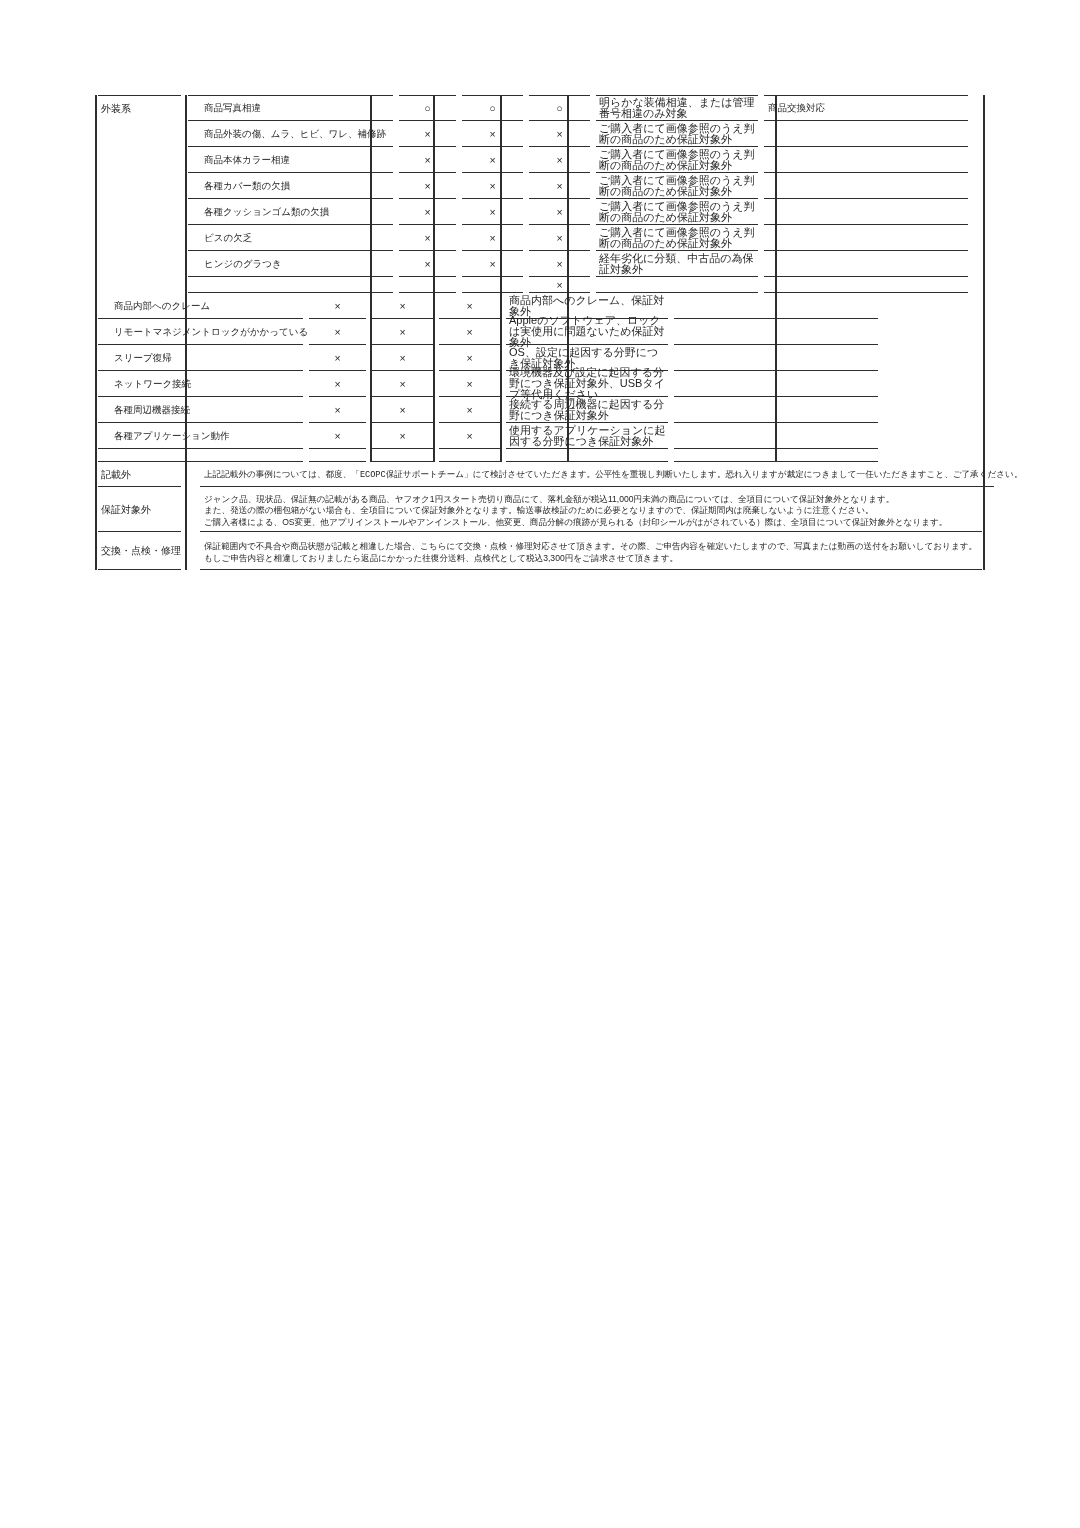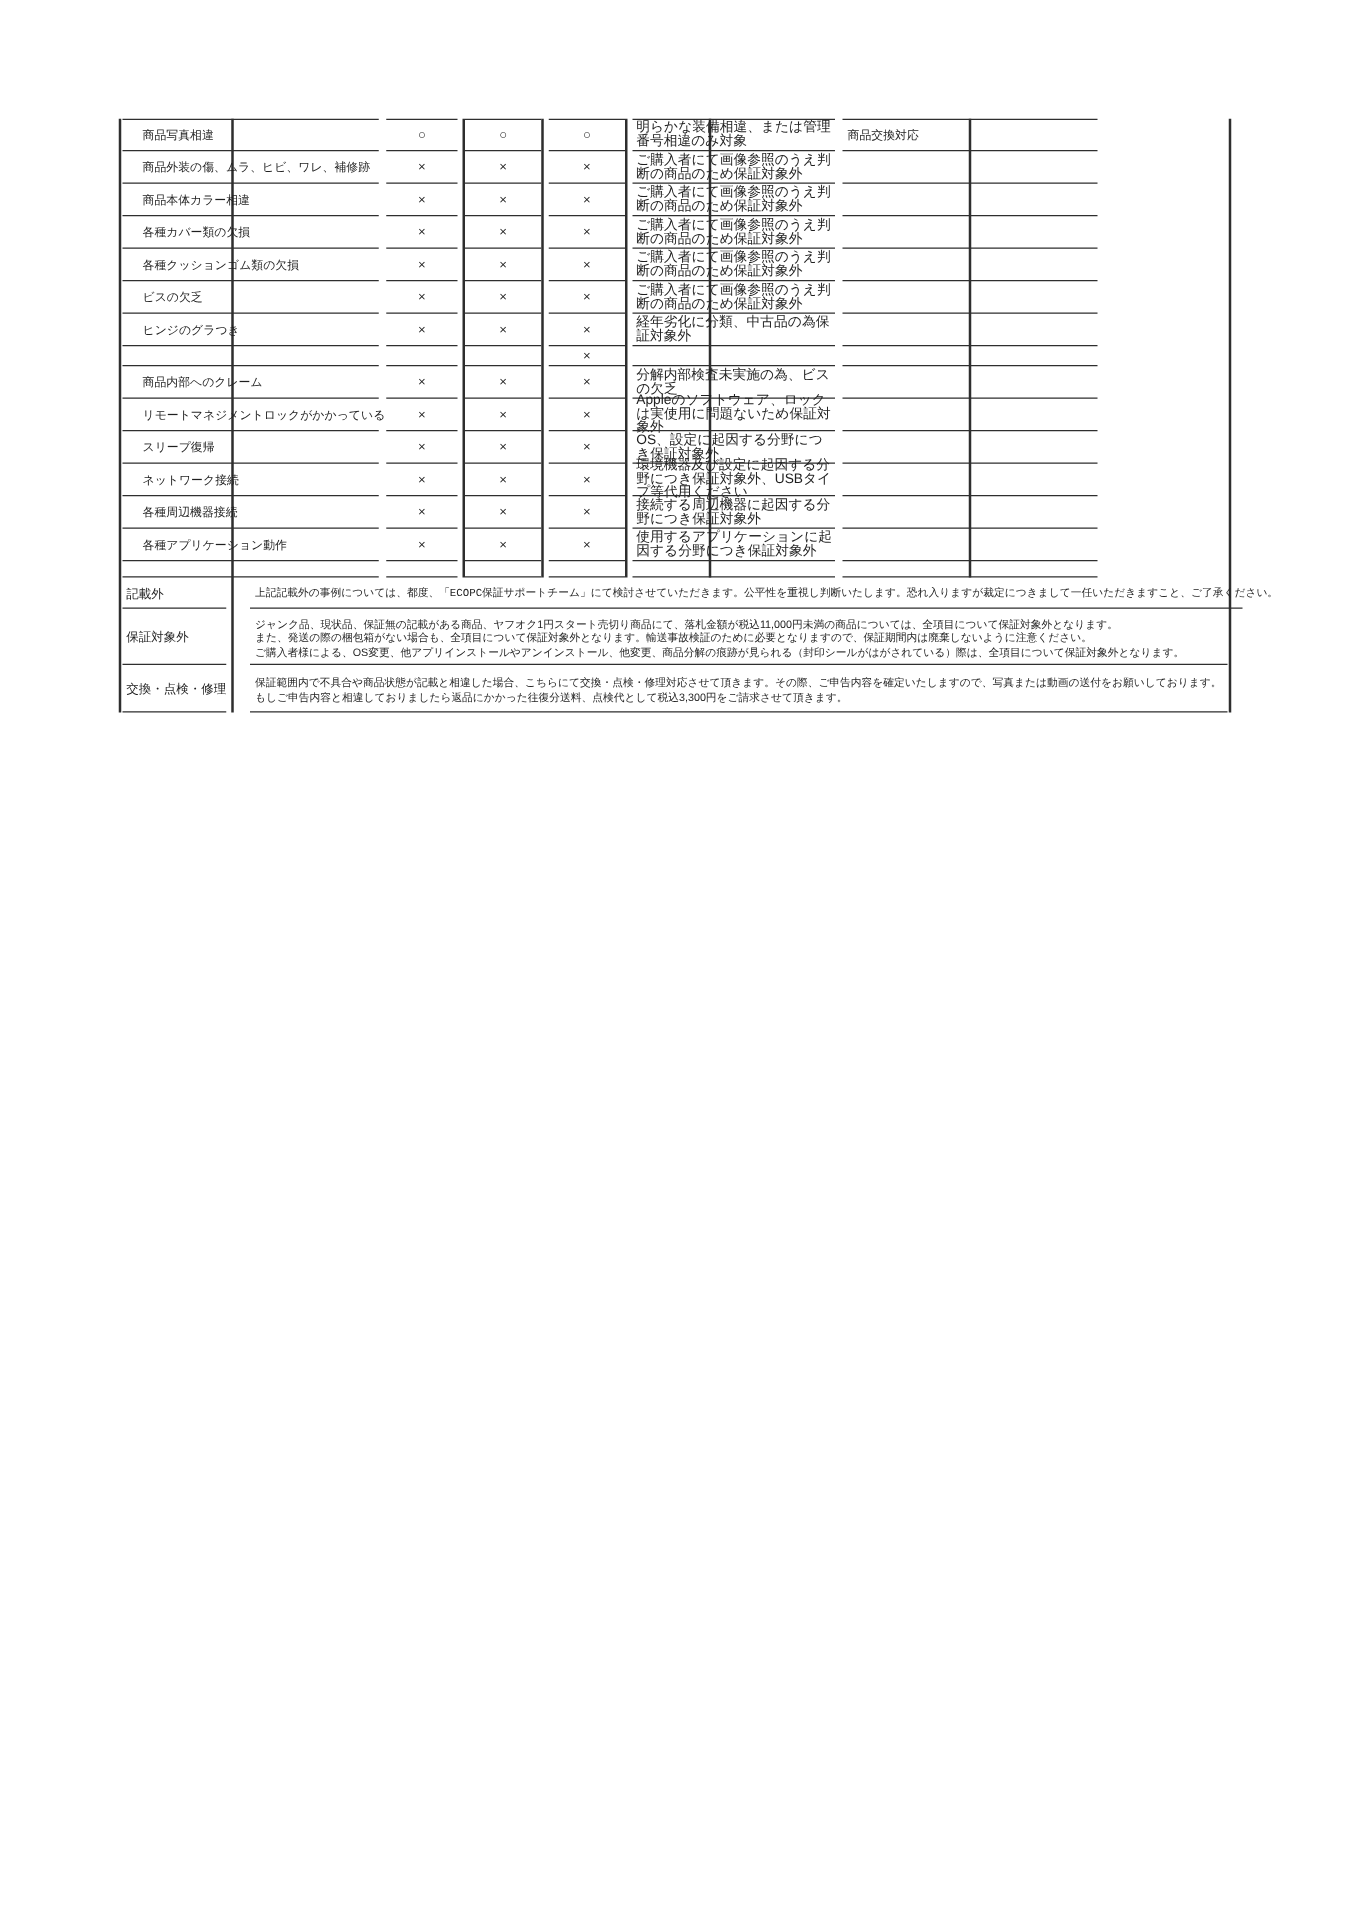--- a/index.html
+++ b/index.html
@@ -69,20 +69,21 @@
     <div class="vline vl-full" style="left:0;"></div>
     <div class="vline vl-full" style="left:90px;"></div>
     <div class="vline vl-main" style="left:275px;"></div>
     <div class="vline vl-main" style="left:338px;"></div>
     <div class="vline vl-main" style="left:405px;"></div>
     <div class="vline vl-main" style="left:472px;"></div>
     <div class="vline vl-main" style="left:680px;"></div>
     <div class="vline vl-full" style="left:888px;"></div>
 
     <div class="srow">
+      <div class="cat">外装系</div>
       <div class="rows">
         <div class="row row-first">
           <div class="cell c-item">商品写真相違</div>
           <div class="cell c-sym c-s1">○</div>
           <div class="cell c-sym c-s2">○</div>
           <div class="cell c-sym c-s3">○</div>
           <div class="cell c-note">明らかな装備相違、または管理番号相違のみ対象</div>
           <div class="cell c-resp">商品交換対応</div>
         </div>
         <div class="row">
@@ -144,21 +145,21 @@
       </div>
     </div>
 
     <div class="srow srow-last">
       <div class="rows">
         <div class="row">
           <div class="cell c-item">商品内部へのクレーム</div>
           <div class="cell c-sym c-s1">×</div>
           <div class="cell c-sym c-s2">×</div>
           <div class="cell c-sym c-s3">×</div>
-          <div class="cell c-note">分解内部検査未実施の為、ビスの欠乏</div>
+          <div class="cell c-note">商品内部へのクレーム、保証対象外</div>
           <div class="cell c-resp"></div>
         </div>
         <div class="row">
           <div class="cell c-item">リモートマネジメントロックがかかっている</div>
           <div class="cell c-sym c-s1">×</div>
           <div class="cell c-sym c-s2">×</div>
           <div class="cell c-sym c-s3">×</div>
           <div class="cell c-note">Appleのソフトウェア、ロックは実使用に問題ないため保証対象外</div>
           <div class="cell c-resp"></div>
         </div>

